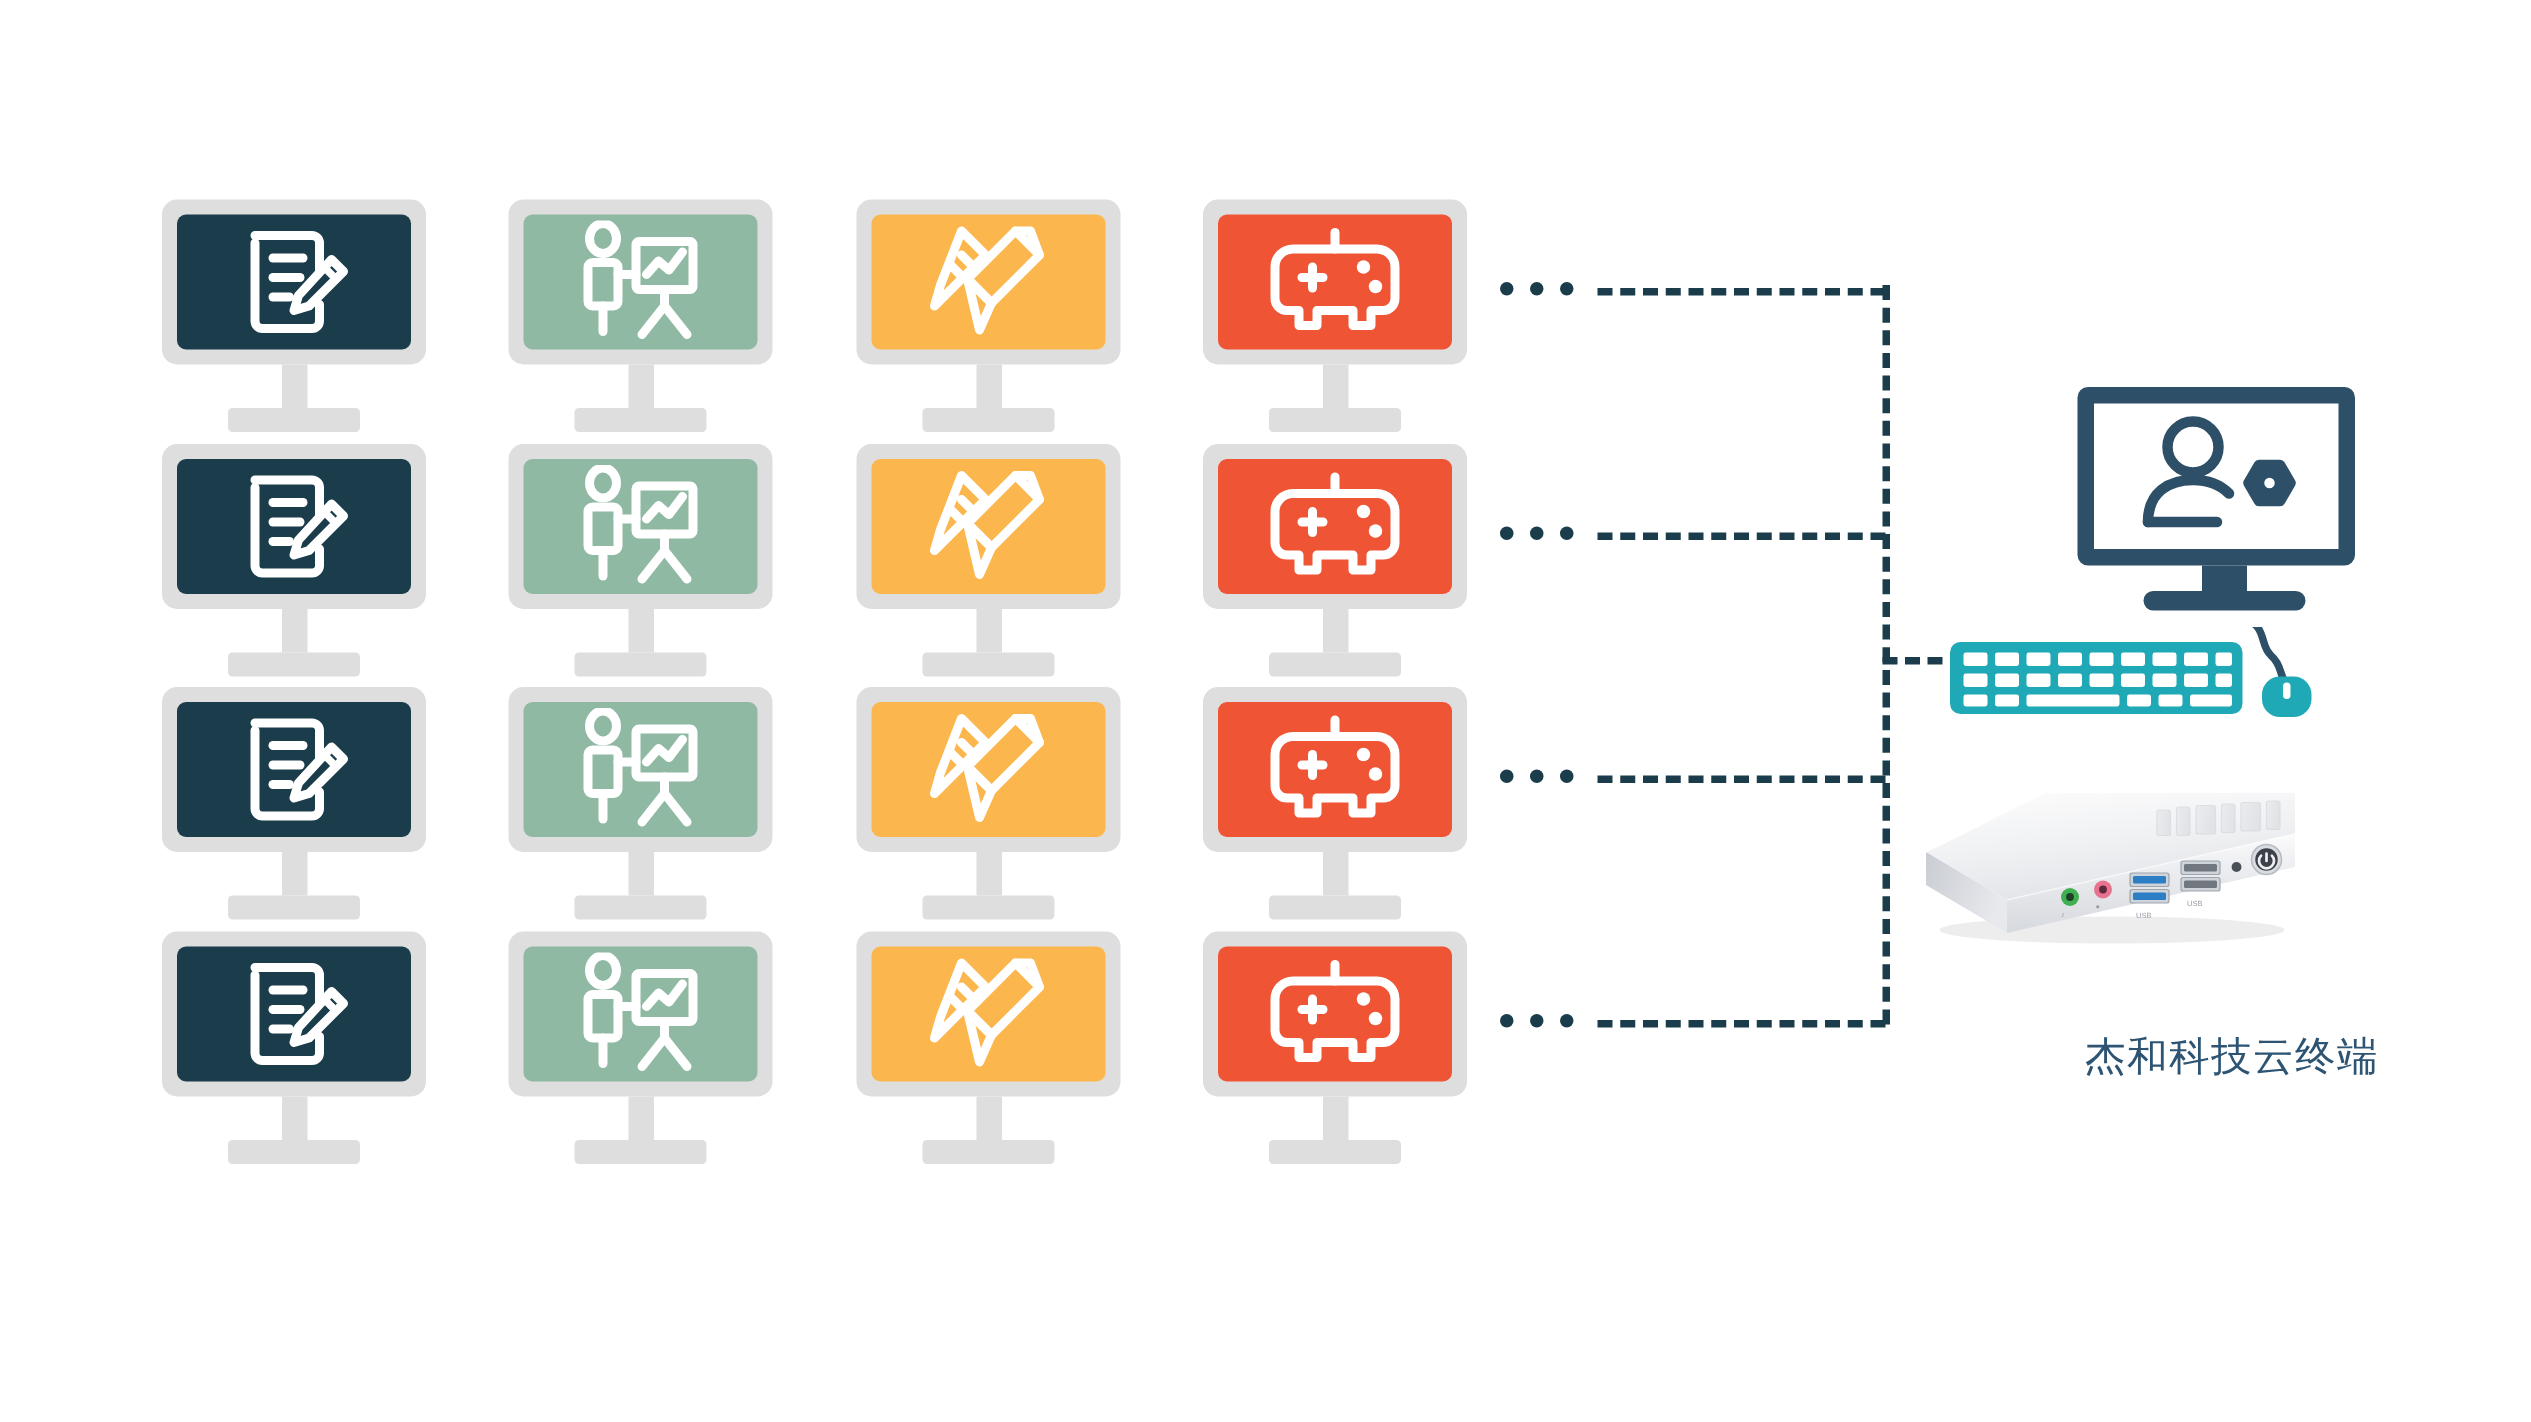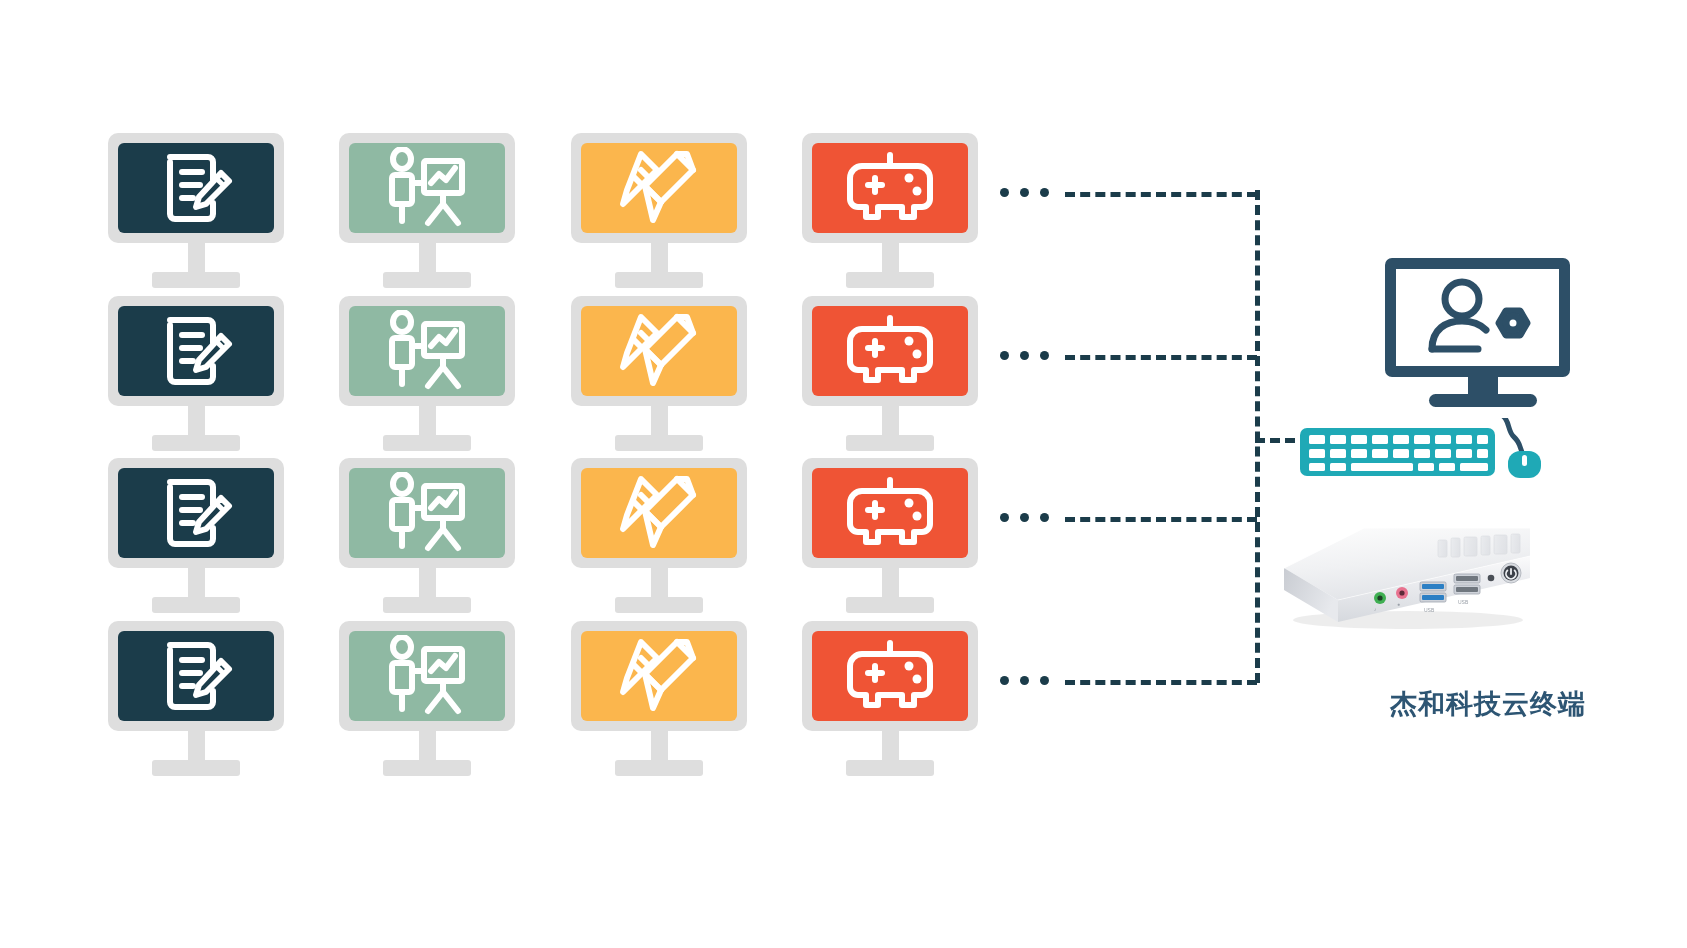--- a/index.html
+++ b/index.html
@@ -78,21 +78,21 @@
   .kb-row{position:relative;}
 
   
   .minipc{position:absolute;}
 
   
   .caption{
     position:absolute;
     color:#2d5573;
     font-size:27px;
-    font-weight:bold;
+    font-weight:normal;
     letter-spacing:1px;
     white-space:nowrap;
   }
 </style>
 </head>
 <body>
 
 <div class="stage">
 
   <div id="client-grid">

